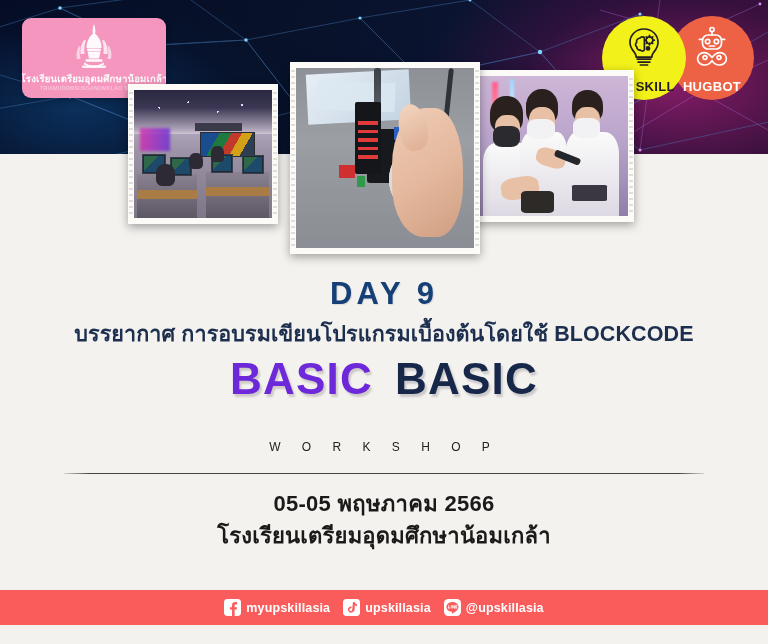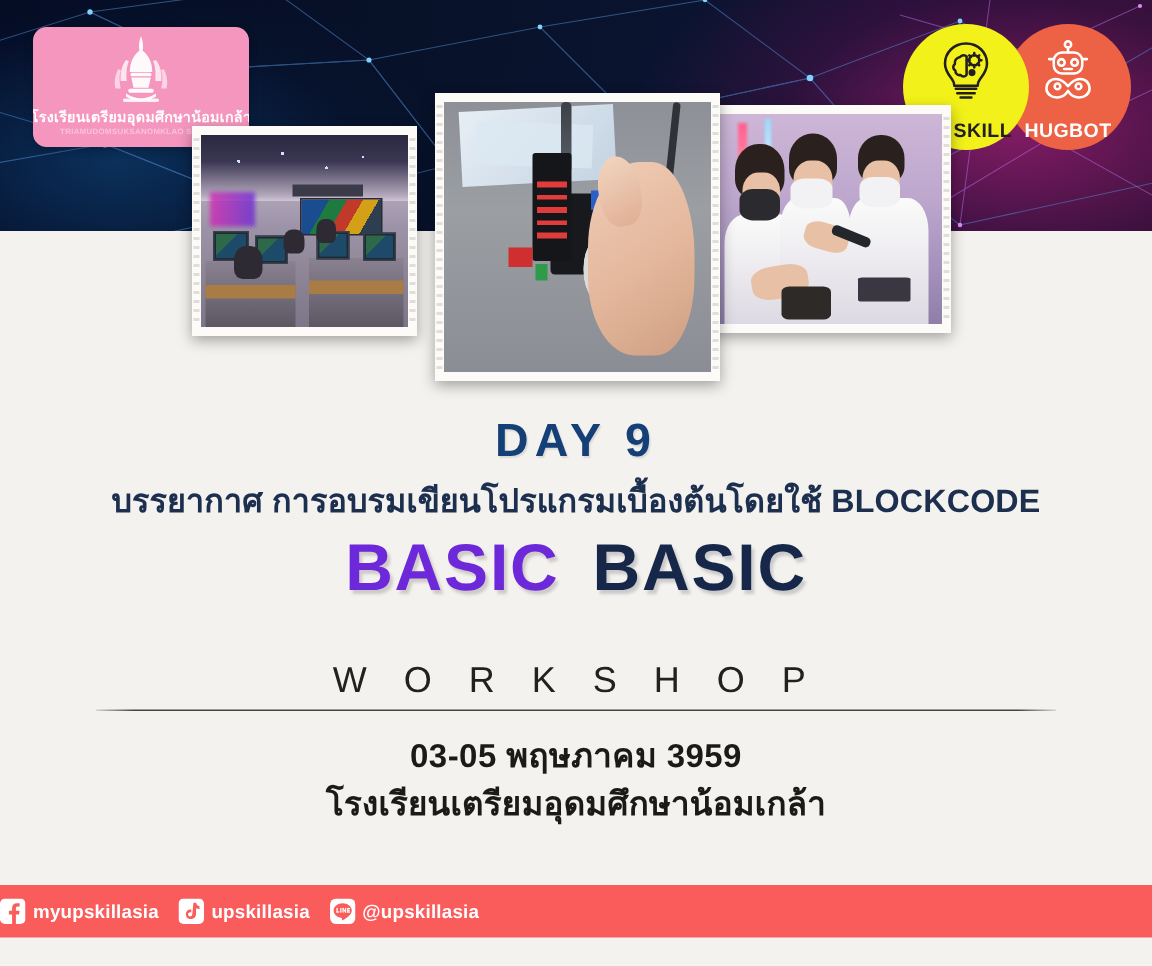--- a/index.html
+++ b/index.html
@@ -196,39 +196,39 @@
     position:absolute; left:0; top:356px; width:768px; text-align:center;
     font-size:44px; font-weight:800; letter-spacing:1.2px; line-height:1.05;
     white-space:nowrap;
   }
   .main-title .t-basic  { color:#6d28d9; text-shadow:2px 3px 2px rgba(120,110,110,.30); }
   .main-title .t-gap    { display:inline-block; width:22px; }
   .main-title .t-coding { color:#16274A; text-shadow:2px 3px 2px rgba(110,110,120,.30); }
 
   .workshop {
     position:absolute; left:0; top:440px; width:768px; text-align:center;
-    font-size:24px; font-weight:500; letter-spacing:9px; color:#23211F;
+    font-size:12px; font-weight:500; letter-spacing:9px; color:#23211F;
   }
   .divider {
     position:absolute; left:64px; top:473px; width:640px; height:1px;
     background:linear-gradient(to right,rgba(40,38,36,.15) 0%,rgba(40,38,36,.85) 4%,rgba(40,38,36,.85) 96%,rgba(40,38,36,.15) 100%);
   }
   .event-date {
     position:absolute; left:0; top:486px; width:768px; text-align:center;
     font-size:22px; font-weight:700; color:#1B1A18; letter-spacing:.3px;
   }
   .event-place {
     position:absolute; left:0; top:518px; width:768px; text-align:center;
     font-size:22px; font-weight:700; color:#1B1A18; letter-spacing:.2px;
   }
 
   
   .footer-bar {
     position:absolute; left:0; top:590px; width:768px; height:35px;
-    background:#FA5C5C; display:flex; align-items:center; 
+    background:#FA5C5C; display:flex; align-items:center; justify-content:center;
   }
   .social-list { display:flex; align-items:center; gap:13px; }
   .social-item { display:flex; align-items:center; gap:5px; }
   .social-item .sname {
     color:#ffffff; font-size:12.5px; font-weight:700; letter-spacing:.15px; white-space:nowrap;
   }
   .sicon { width:17px; height:17px; display:block; flex:0 0 17px; }
 </style>
 </head>
 <body>
@@ -407,21 +407,21 @@
     </div>
   </div>
 
   <div class="day-title">DAY 9</div>
   <div class="thai-sub">บรรยากาศ การอบรมเขียนโปรแกรมเบื้องต้นโดยใช้ BLOCKCODE</div>
   <div class="main-title">
     <span class="t-basic">BASIC</span><span class="t-gap"></span><span class="t-coding">BASIC</span>
   </div>
   <div class="workshop">W O R K S H O P</div>
   <div class="divider"></div>
-  <div class="event-date">03-05 พฤษภาคม  3959</div>
+  <div class="event-date">05-05 พฤษภาคม  2566</div>
   <div class="event-place">โรงเรียนเตรียมอุดมศึกษาน้อมเกล้า</div>
 
   <div class="footer-bar">
     <div class="social-list">
 
       <div class="social-item">
         <svg class="sicon" viewBox="0 0 17 17">
           <rect x="0" y="0" width="17" height="17" rx="3.4" fill="#ffffff"></rect>
           <path d="M10.6 17 V10.6 h2.1 l0.32-2.45 H10.6 V6.58 c0-0.71 0.2-1.19 1.21-1.19 h1.29 V3.2 C12.87 3.17 12.1 3.1 11.2 3.1 c-1.87 0-3.15 1.14-3.15 3.24 v1.81 H5.94 V10.6 H8.05 V17 Z" fill="#FA5C5C"></path>
         </svg>

